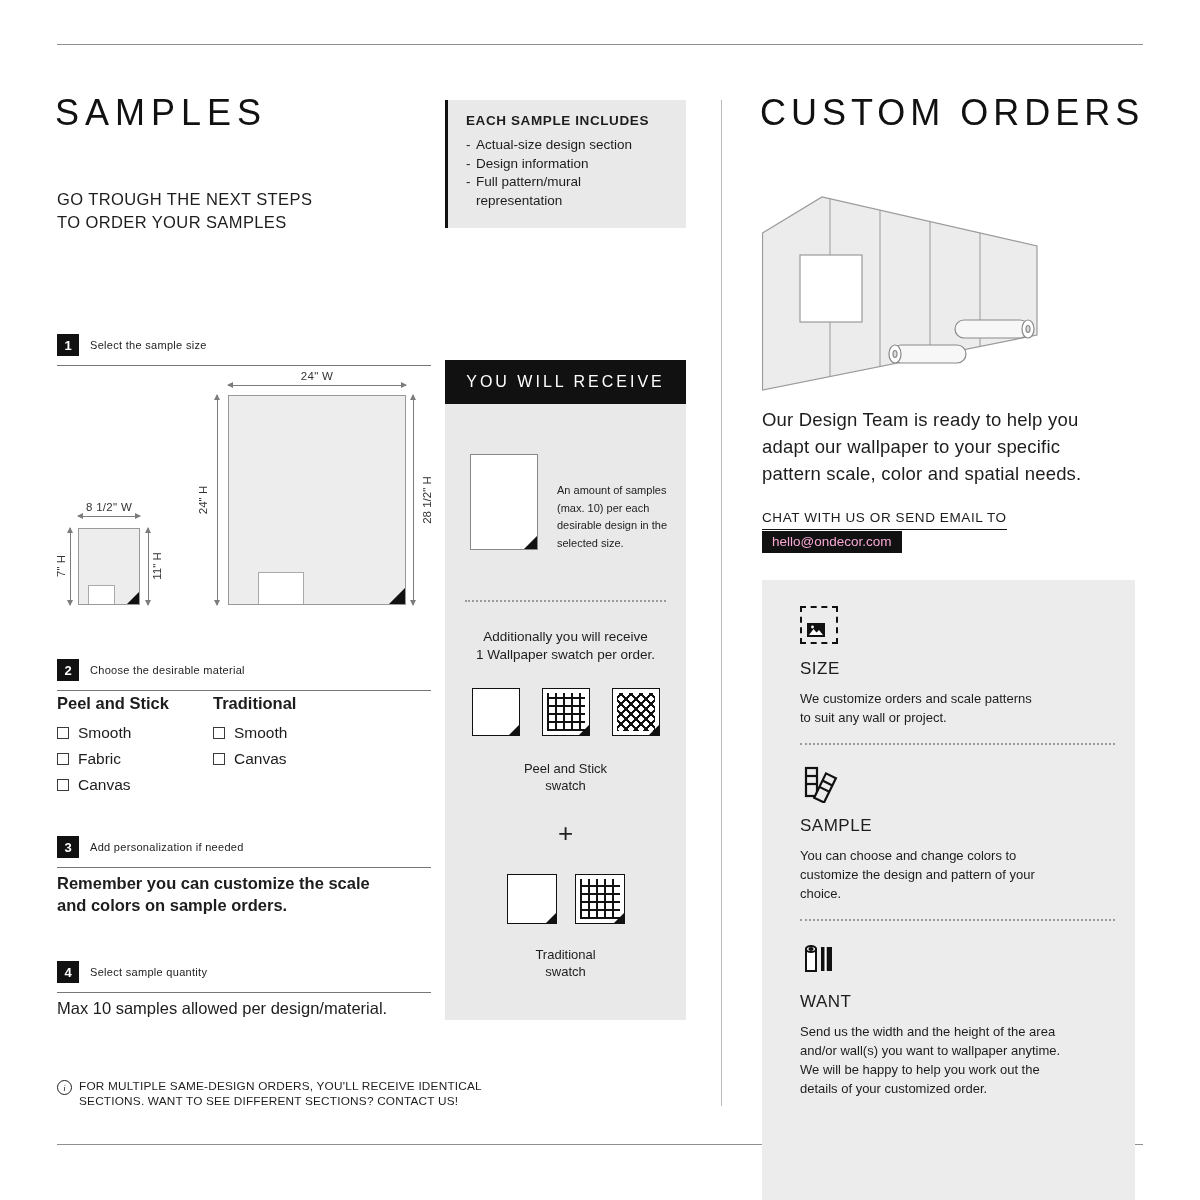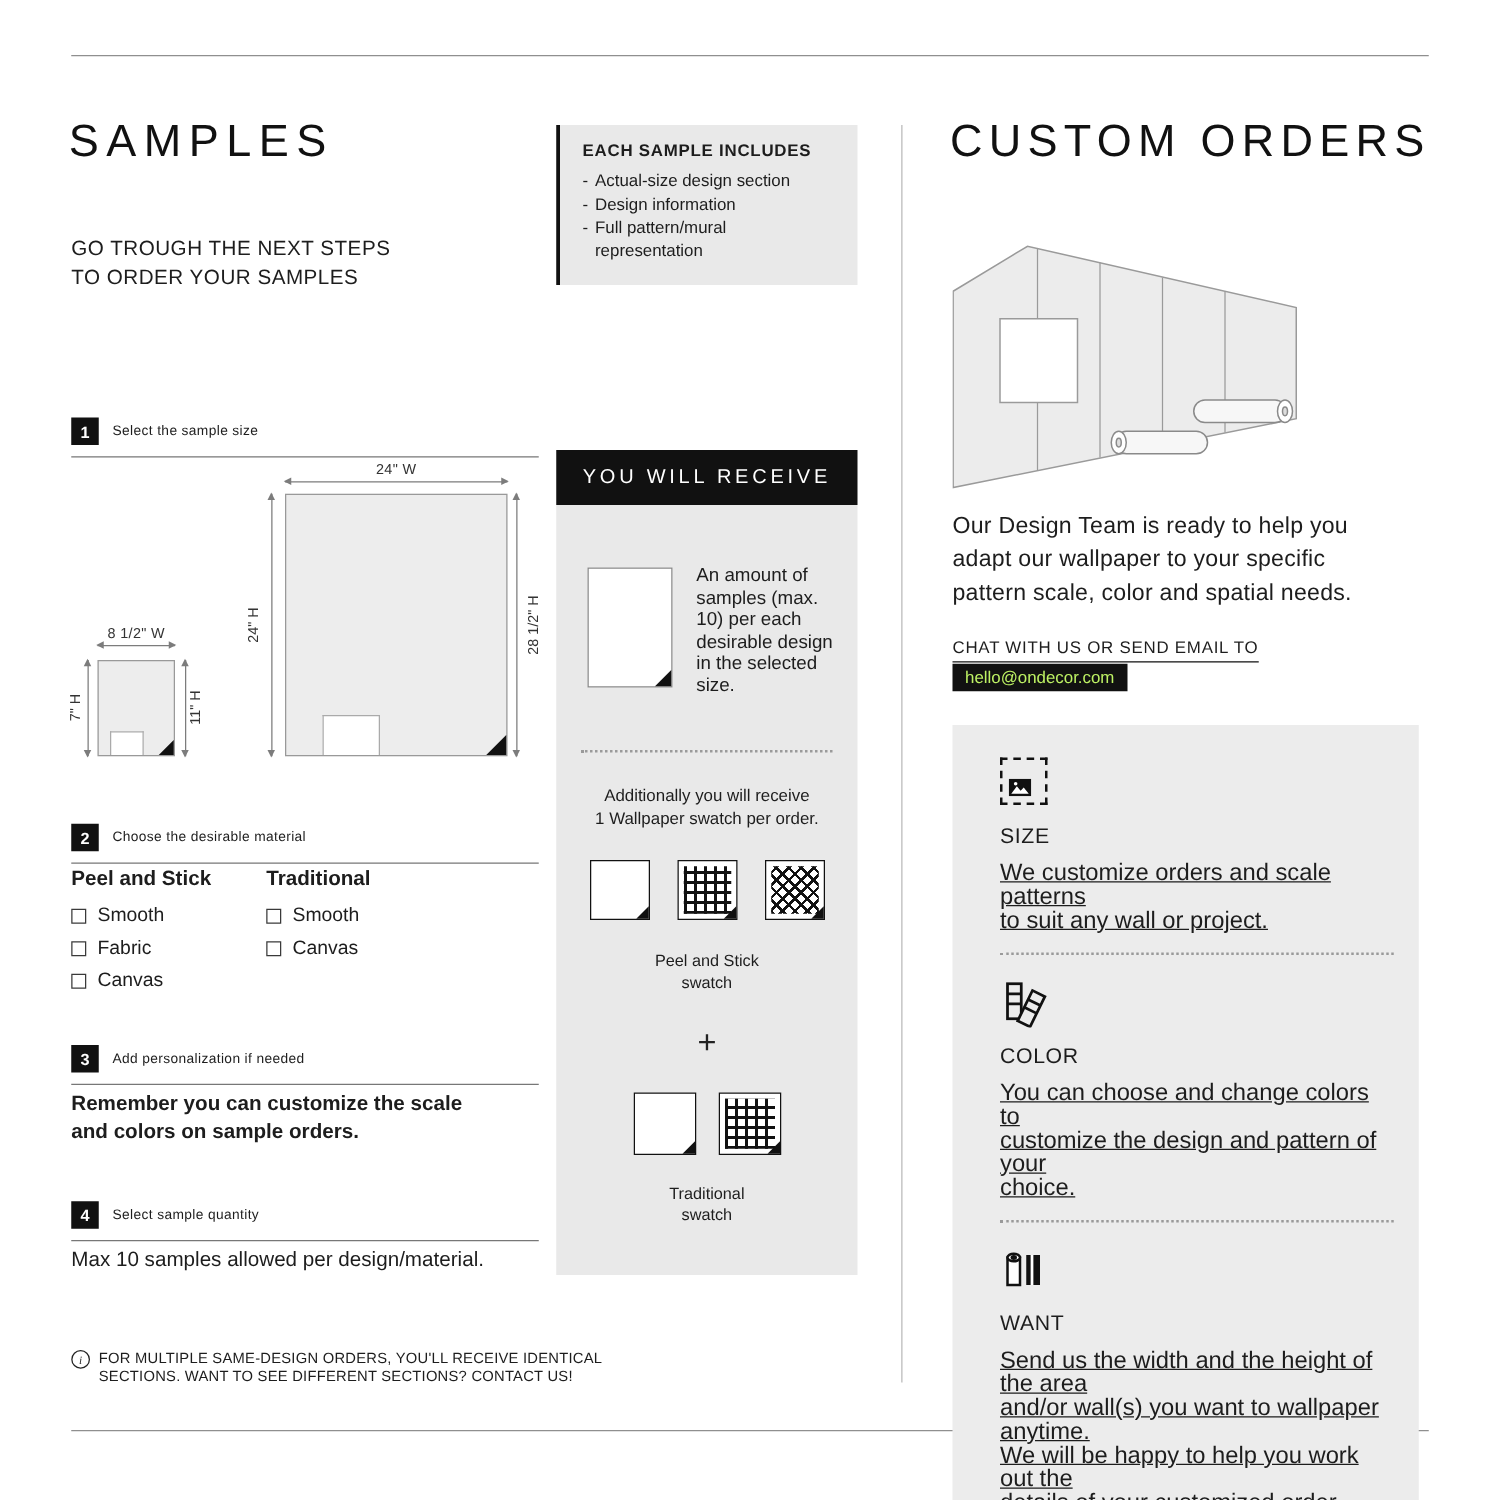--- a/index.html
+++ b/index.html
@@ -80,21 +80,21 @@
                 border-left:3px solid #111;padding:13px 12px 13px 18px;box-sizing:border-box;}
   .includes-title{font-size:13.5px;font-weight:700;letter-spacing:.6px;margin-bottom:8px;}
   .includes-list{margin:0;padding:0;list-style:none;}
   .includes-list li{position:relative;padding-left:10px;font-size:13.5px;line-height:18.5px;}
   .includes-list li::before{content:"-";position:absolute;left:0;top:0;}
 
   .receive-header{position:absolute;left:445px;top:360px;width:241px;height:44px;background:#111;color:#fff;
                   display:flex;align-items:center;justify-content:center;font-size:16px;letter-spacing:3px;}
   .receive-panel{position:absolute;left:445px;top:404px;width:241px;height:616px;background:#e9e9e9;}
   .sheet{position:absolute;left:25px;top:50px;width:68px;height:96px;background:#fff;border:1px solid #888;box-sizing:border-box;}
-  .samples-text{position:absolute;left:112px;top:48px;width:122px;margin:0;font-size:15px;line-height:17.5px;}
+  .samples-text{position:absolute;left:112px;top:78px;width:122px;margin:0;font-size:11px;line-height:17.5px;}
   .dotted{border-top:2px dotted #9a9a9a;}
   .d1{position:absolute;left:20px;top:196px;width:201px;}
   .additional{position:absolute;left:8px;top:224px;width:225px;margin:0;text-align:center;font-size:13.5px;line-height:18px;}
   .swatch-row{position:absolute;left:0;width:241px;display:flex;justify-content:center;}
   .row1{top:284px;gap:22px;} .row2{top:470px;gap:18px;}
   .swatch{position:relative;width:48px;height:48px;background:#fff;border:1.6px solid #111;box-sizing:border-box;}
   .swatch.big{width:50px;height:50px;}
   .pattern{position:absolute;inset:4px;}
   .pattern.grid{background-image:
       repeating-linear-gradient(90deg,#111 0 2.5px,transparent 2.5px 8px),
@@ -105,29 +105,29 @@
   .swatch-label{position:absolute;left:0;width:241px;margin:0;text-align:center;font-size:13px;line-height:17px;}
   .peel-label{top:356px;} .trad-label{top:542px;}
   .plus{position:absolute;left:0;top:414px;width:241px;text-align:center;font-size:26px;font-weight:300;color:#222;}
 
   
   .custom-title{position:absolute;left:760px;top:92px;margin:0;font-size:36px;font-weight:400;letter-spacing:5px;color:#111;}
   .house{position:absolute;left:762px;top:196px;width:276px;height:200px;}
   .custom-desc{position:absolute;left:762px;top:406px;width:370px;margin:0;font-size:18.5px;line-height:27px;letter-spacing:.2px;}
   .contact-label{position:absolute;left:762px;top:510px;font-size:13.5px;letter-spacing:.6px;
                  padding-bottom:4px;border-bottom:1px solid #111;}
-  .email-box{position:absolute;left:762px;top:531px;background:#111;color:#bef264;font-size:13.5px;
+  .email-box{position:absolute;left:762px;top:531px;background:#111;color:#f9a8d4;font-size:13.5px;
              padding:3px 10px 4px;cursor:pointer;}
   .features-panel{position:absolute;left:762px;top:580px;width:373px;height:659px;background:#ececec;
                   box-sizing:border-box;padding:26px 20px 20px 38px;}
   .feature-icon{height:40px;margin-bottom:13px;}
   .icon-size{width:38px;height:38px;border:2px dashed #111;box-sizing:border-box;position:relative;}
   .icon-size svg{position:absolute;left:5px;bottom:5px;}
   .feature-name{font-size:17px;letter-spacing:.5px;margin-bottom:10px;}
-  .feature-text{margin:0;font-size:19px;line-height:19px;text-decoration:underline;}
+  .feature-text{margin:0;font-size:13px;line-height:19px;}
   .feature-divider{border-top:2px dotted #9a9a9a;margin:16px 0 18px;}
 </style>
 </head>
 <body>
 
 <div class="page">
 
   <div class="rule rule-top"></div>
   <div class="rule rule-bottom"></div>
   <div class="vrule"></div>
@@ -329,21 +329,21 @@
             <line x1="6" y1="13" x2="17" y2="13"></line>
             <line x1="6" y1="21" x2="17" y2="21"></line>
             <g transform="rotate(26 11 32)">
               <rect x="15" y="6" width="11" height="27"></rect>
               <line x1="15" y1="14" x2="26" y2="14"></line>
               <line x1="15" y1="21" x2="26" y2="21"></line>
             </g>
           </g>
         </svg>
       </div>
-      <div class="feature-name">COLOR</div>
+      <div class="feature-name">SAMPLE</div>
       <p class="feature-text pre">You can choose and change colors to
 customize the design and pattern of your
 choice.</p>
     </div>
 
     <div class="feature-divider"></div>
 
     <div class="feature">
       <div class="feature-icon">
         <svg width="40" height="40" viewBox="0 0 40 40">

